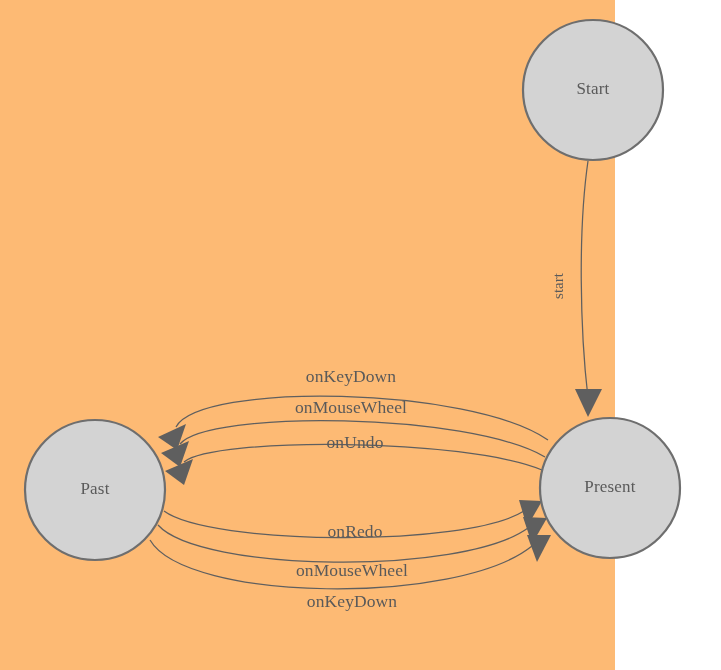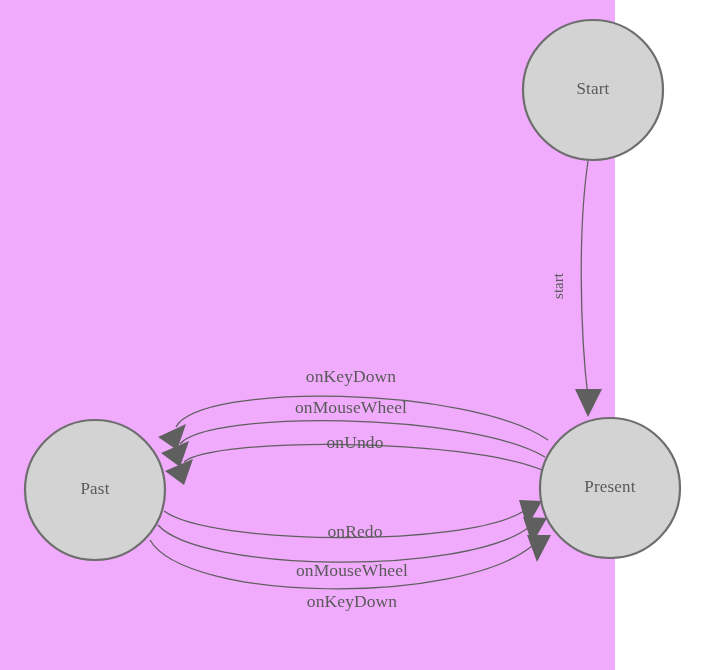--- a/index.html
+++ b/index.html
@@ -10,21 +10,21 @@
   body {
     width: 721px;
     height: 670px;
     overflow: hidden;
     font-family: "Liberation Serif", "DejaVu Serif", serif;
   }
   #diagram-canvas {
     position: relative;
     width: 615px;
     height: 670px;
-    background: #f0abfc;
+    background: #fdba74;
   }
   svg#graph {
     position: absolute;
     top: 0;
     left: 0;
     width: 721px;
     height: 670px;
     display: block;
   }
   .node-shape {

